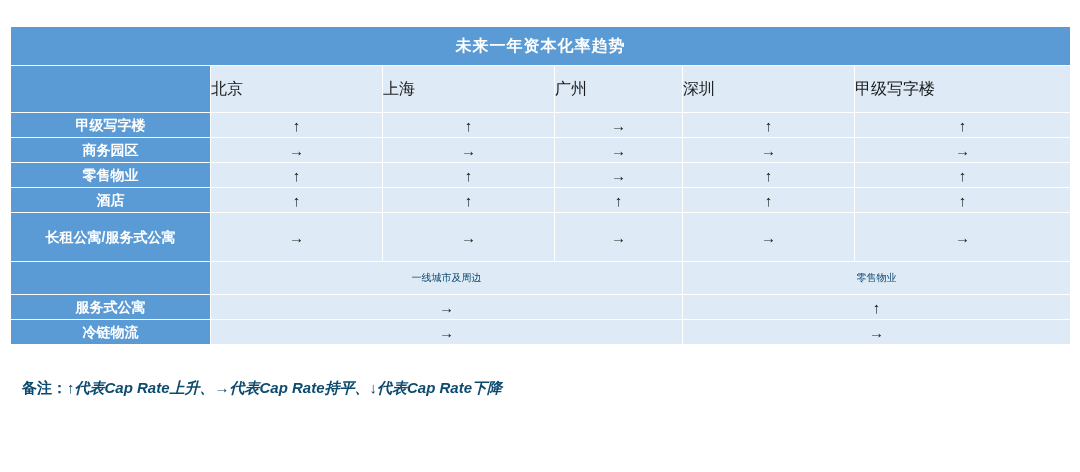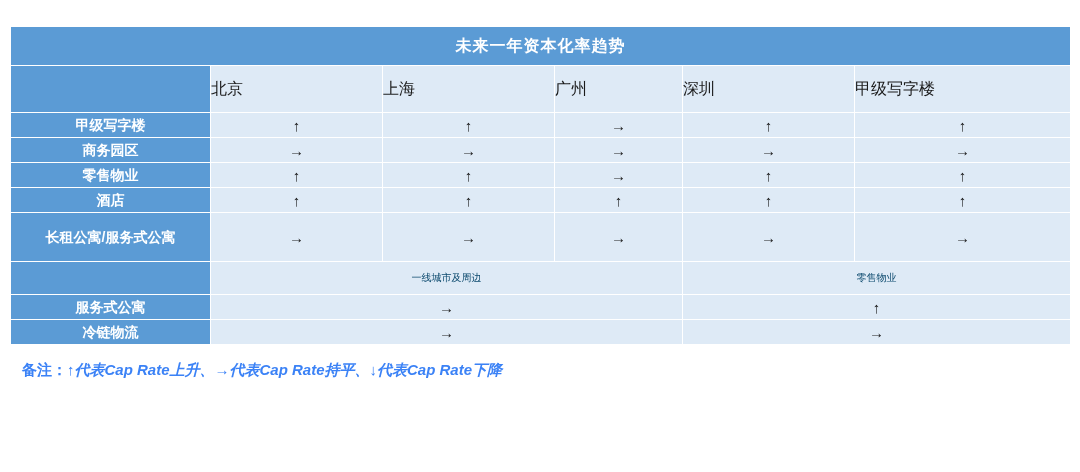--- a/index.html
+++ b/index.html
@@ -71,24 +71,24 @@
     height: 48px;
   }
   .group-head {
     background: #deeaf6;
     text-align: center;
     font-size: 10px;
     color: #0c4a6e;
     height: 32px;
   }
   .note {
-    margin: 16px 0 0 12px;
+    margin: 34px 0 0 12px;
     font-size: 15px;
     font-weight: bold;
-    color: #3b82f6;
+    color: #0c4a6e;
   }
   .note .ital {
     font-style: italic;
   }
   .arrow {
     font-size: 15px;
     line-height: 1;
   }
 </style>
 </head>

